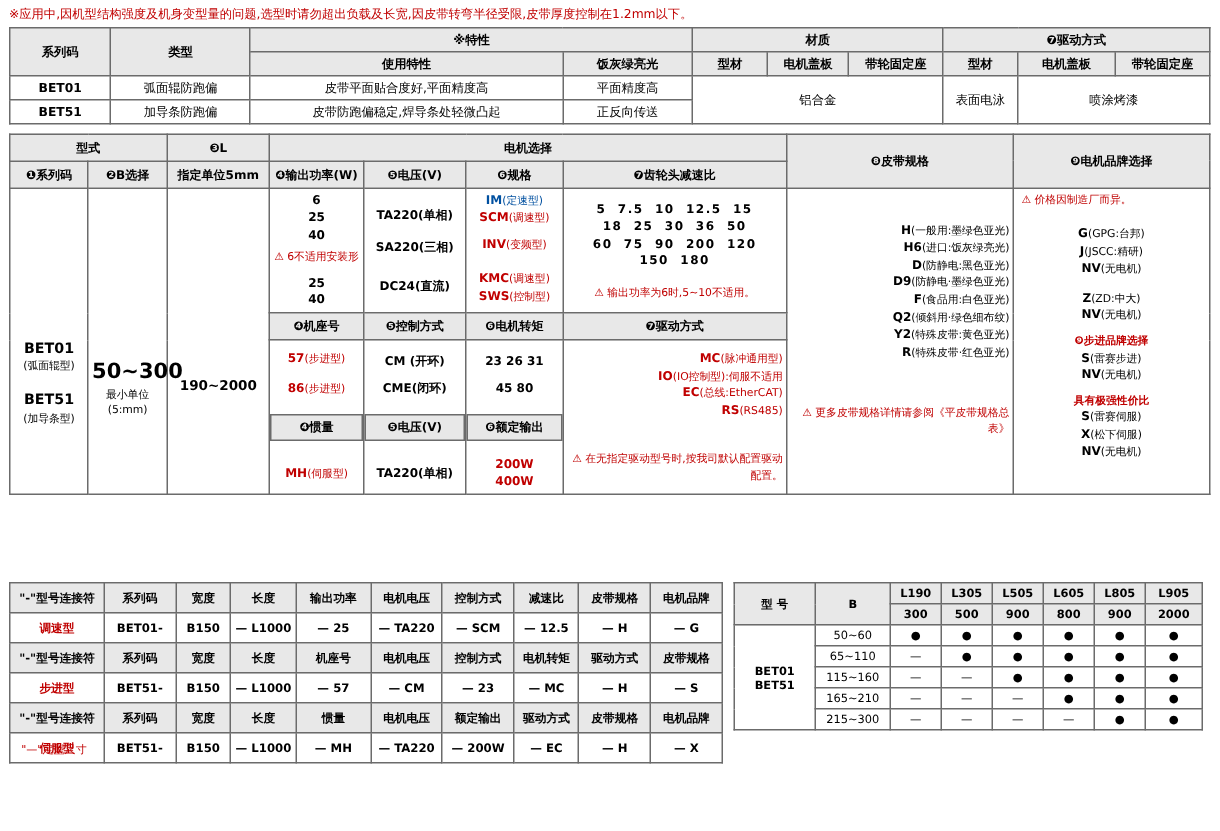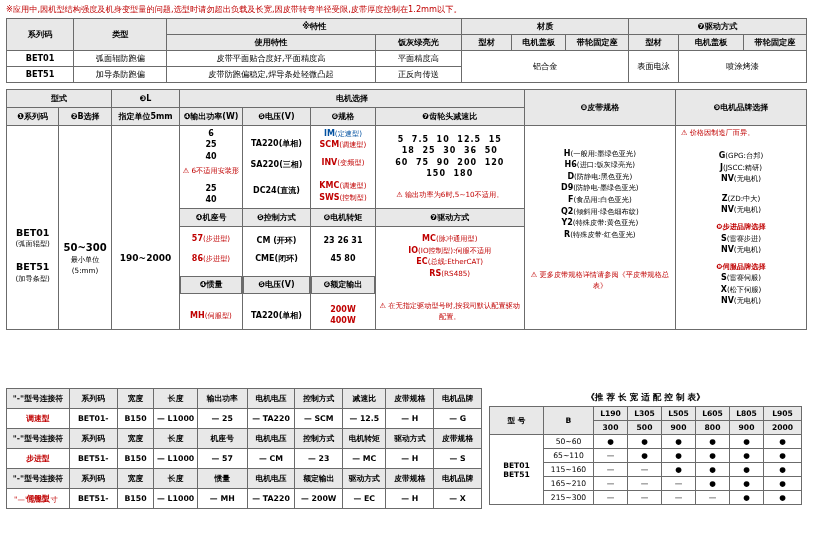--- a/index.html
+++ b/index.html
@@ -10,21 +10,21 @@
   .t1{width:801px;margin:0 6px;table-layout:fixed;}
   .t1 td,.t1 th{border:1px solid #6b6b6b;text-align:center;vertical-align:middle;font-size:8.2px;padding:2px 1px;}
   .hdr{background:#e8e8e8;font-weight:bold;}
   .red{color:#c00000;}
   .blue{color:#0050a0;}
   .bold{font-weight:bold;}
   .t2{width:801px;margin:6px 6px 0 6px;table-layout:fixed;}
   .t2 td{border:1px solid #6b6b6b;vertical-align:top;font-size:8px;padding:2px;}
   .t2 .hd{background:#e8e8e8;text-align:center;font-weight:bold;vertical-align:middle;padding:3px 1px;}
   .cell{text-align:center;line-height:1.45;}
-  .cellL{text-align:center;line-height:1.45;padding-left:4px;}
+  .cellL{text-align:right;line-height:1.45;padding-left:4px;}
   .notes{margin:4px 6px 0 6px;font-size:7.6px;color:#c00000;line-height:1.45;}
   .secttitle{text-align:center;font-weight:bold;font-size:8.6px;margin:4px 0 2px 0;}
   .t3{width:476px;table-layout:fixed;}
   .t3 td{border:1px solid #6b6b6b;text-align:center;font-size:7.8px;padding:3px 1px;height:13px;}
   .t3 .hd{background:#e8e8e8;font-weight:bold;}
   .t3 .lbl{background:#fff;font-weight:bold;}
   .t4{width:312px;table-layout:fixed;}
   .t4 td{border:1px solid #6b6b6b;text-align:center;font-size:7.6px;padding:2px 1px;}
   .t4 .hd{background:#e8e8e8;font-weight:bold;}
   .bottom{position:absolute;left:6px;top:388px;width:801px;display:flex;gap:7px;}
@@ -123,21 +123,21 @@
         <div style="height:55px"></div>
         <div class="bold" style="font-size:9.5px">BET01</div>
         <div class="tiny">(弧面辊型)</div>
         <div style="height:10px"></div>
         <div class="bold" style="font-size:9.5px">BET51</div>
         <div class="tiny">(加导条型)</div>
       </td>
 
       <td rowspan="3" class="cell" style="vertical-align:middle">
         <div style="height:62px"></div>
-        <div class="bold" style="font-size:10px">50~300</div>
+        <div class="bold" style="font-size:14px">50~300</div>
         <div class="tiny" style="white-space:pre-line">最小单位
 (5:mm)</div>
       </td>
 
       <td rowspan="3" class="cell" style="vertical-align:middle">
         <div style="height:62px"></div>
         <div class="bold" style="font-size:9px">190~2000</div>
       </td>
 
       <td class="cell">
@@ -222,21 +222,21 @@
         <div><span class="bold">J</span><span class="tiny">(JSCC:精研)</span></div>
         <div><span class="bold">NV</span><span class="tiny">(无电机)</span></div>
         <div style="height:8px"></div>
         <div><span class="bold">Z</span><span class="tiny">(ZD:中大)</span></div>
         <div><span class="bold">NV</span><span class="tiny">(无电机)</span></div>
         <div style="height:6px"></div>
         <div class="bold red tiny">❾步进品牌选择</div>
         <div><span class="bold">S</span><span class="tiny">(雷赛步进)</span></div>
         <div><span class="bold">NV</span><span class="tiny">(无电机)</span></div>
         <div style="height:6px"></div>
-        <div class="bold red tiny">❾伺服品牌选择</div>
+        <div class="bold red tiny">具有极强性价比</div>
         <div><span class="bold">S</span><span class="tiny">(雷赛伺服)</span></div>
         <div><span class="bold">X</span><span class="tiny">(松下伺服)</span></div>
         <div><span class="bold">NV</span><span class="tiny">(无电机)</span></div>
       </td>
     </tr>
 
     <tr>
       <td class="hd">❹机座号</td>
       <td class="hd">❺控制方式</td>
       <td class="hd">❻电机转矩</td>
@@ -376,21 +376,20 @@
           <td class="bold"><span>—</span>&nbsp;<span>200W</span></td>
           <td class="bold"><span>—</span>&nbsp;<span>EC</span></td>
           <td class="bold"><span>—</span>&nbsp;<span>H</span></td>
           <td class="bold"><span>—</span>&nbsp;<span>X</span></td>
         </tr>
       </tbody>
         </table>
     </div>
 
     <div>
-      <div class="secttitle">《推 荐 长 宽 适 配 控 制 表》</div>
       <table class="t4">
         <colgroup>
           <col style="width:54px">
             <col style="width:50px">
           <col style="width:34px">
             <col style="width:34px">
             <col style="width:34px">
           <col style="width:34px">
             <col style="width:34px">
             <col style="width:38px">

